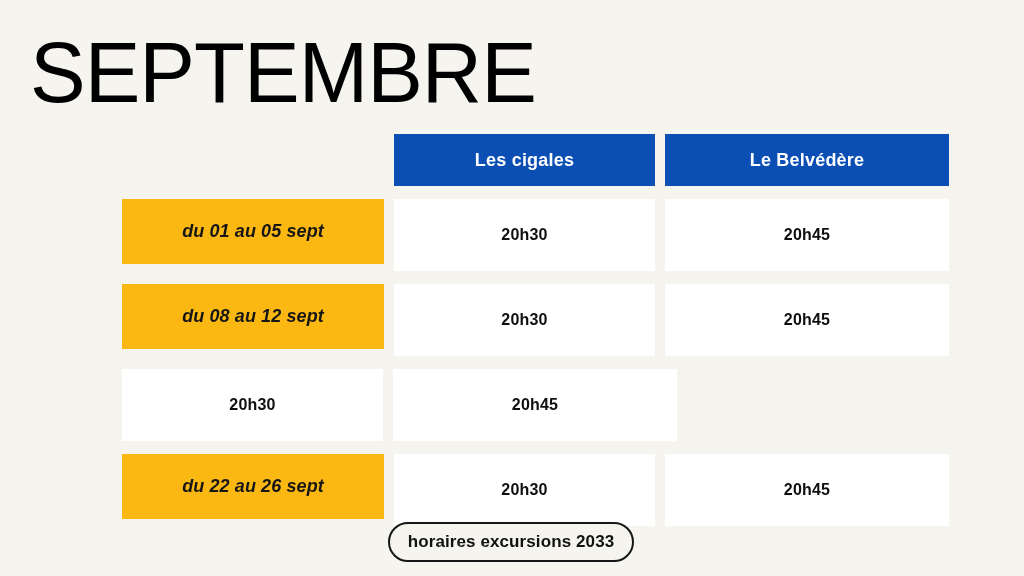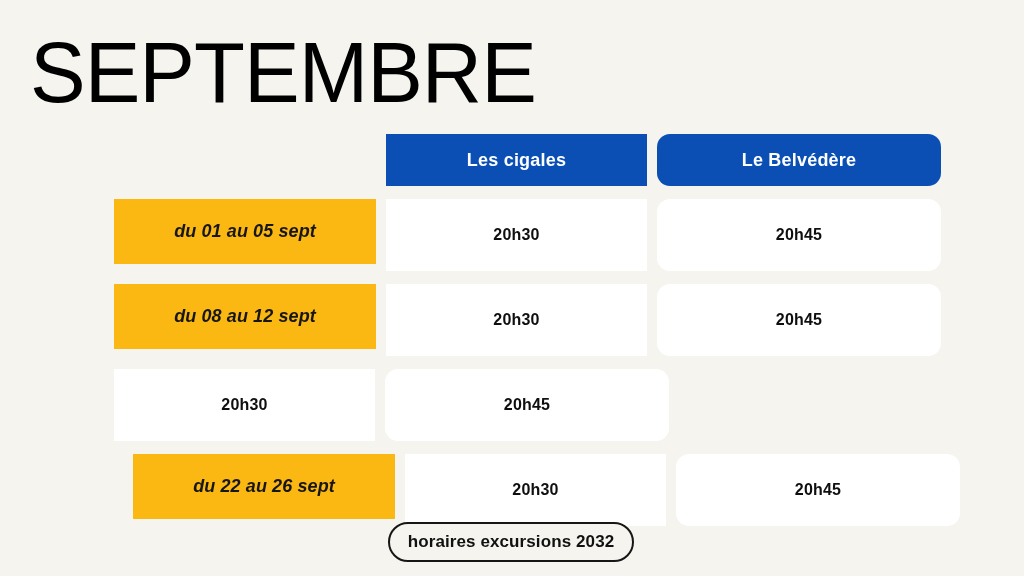--- a/index.html
+++ b/index.html
@@ -36,50 +36,48 @@
     letter-spacing: -1px;
     color: #000000;
     transform: scaleX(0.97);
     transform-origin: left top;
     white-space: nowrap;
   }
 
   
   .schedule-table {
     position: absolute;
-    left: 114px;
+    left: 122px;
     top: 134px;
     width: 826px;
   }
 
   .table-row {
     display: flex;
     align-items: stretch;
     gap: 10px;
     margin-bottom: 13px;
   }
   .table-row:last-child {
     margin-bottom: 0;
-    margin-left: 19px;
   }
 
   
   .cell-period {
     flex: 0 0 262px;
     width: 262px;
     font-style: italic;
   }
   .cell-venue-1 {
     flex: 0 0 261px;
     width: 261px;
   }
   .cell-venue-2 {
     flex: 0 0 284px;
     width: 284px;
-    border-radius: 13px;
   }
 
   
   .header-row {
     margin-bottom: 13px;
   }
   .header-spacer {
     background: transparent;
   }
   .header-cell {
@@ -171,15 +169,15 @@
     </div>
 
     <div class="table-row">
       <div class="cell-period period-cell">du 22 au 26 sept</div>
       <div class="cell-venue-1 time-cell">20h30</div>
       <div class="cell-venue-2 time-cell">20h45</div>
     </div>
 
   </div>
 
-  <div class="footer-badge">horaires excursions 2032</div>
+  <div class="footer-badge">horaires excursions 2033</div>
 
 </div>
 
 </body></html>

